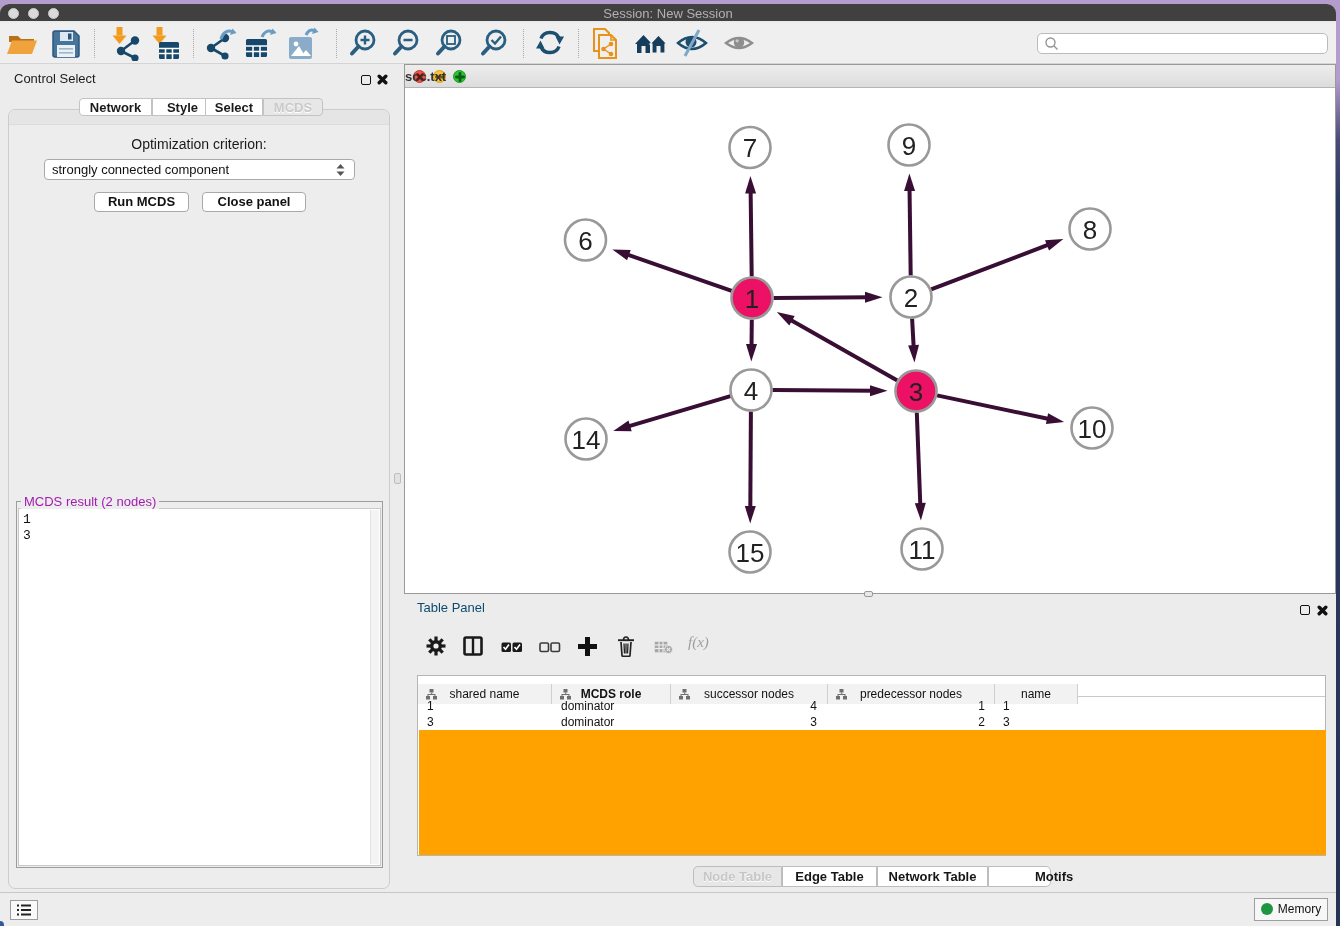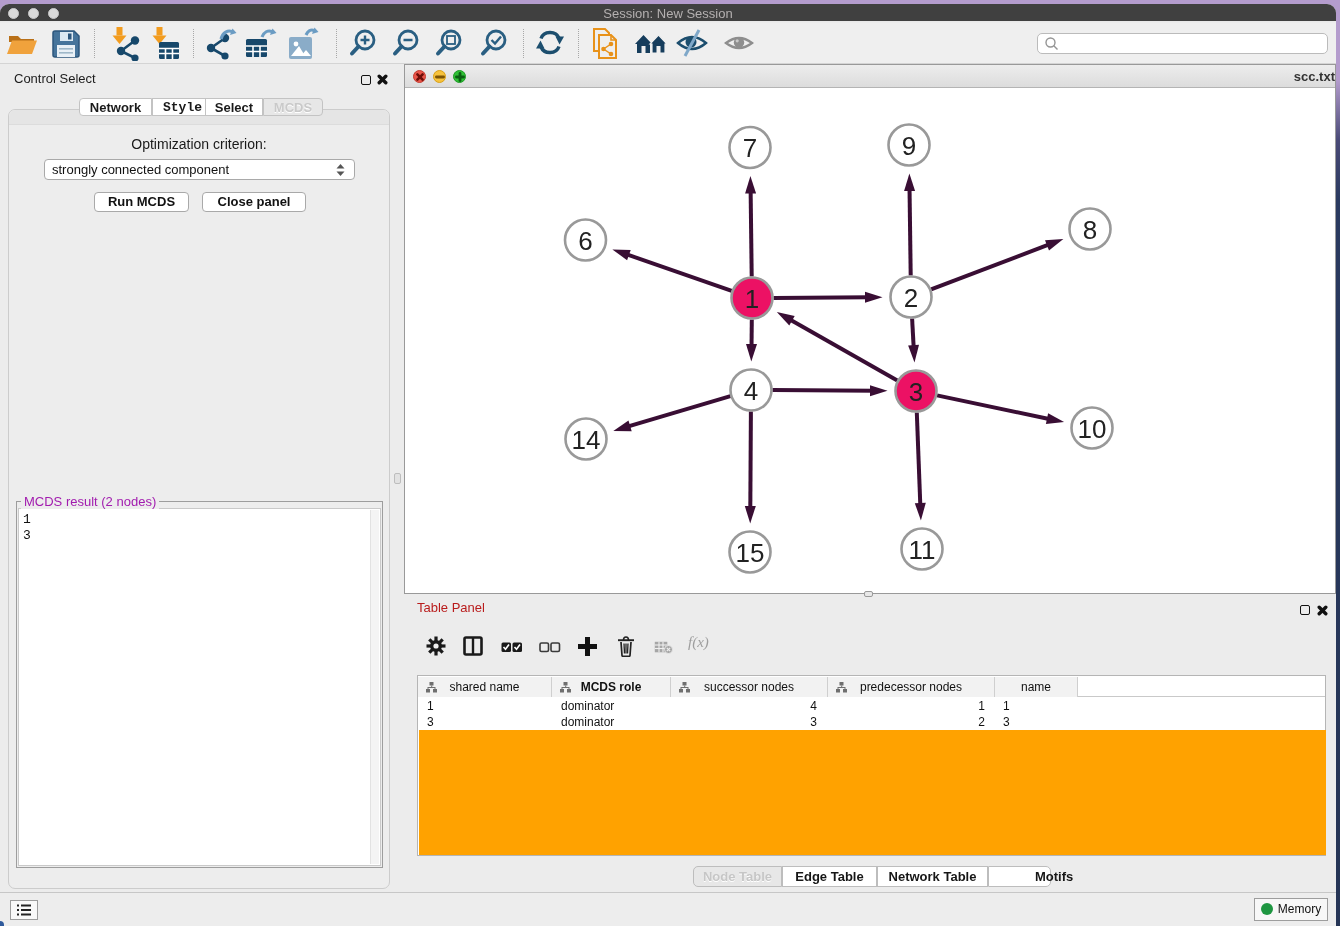--- a/index.html
+++ b/index.html
@@ -24,28 +24,28 @@
 #dropdown { position:absolute; left:44px; top:155px; width:311px; height:21px; background:#fff; border:1px solid #a9a9a9; border-radius:4px; font-size:13px; color:#111; line-height:19px; padding-left:7px; }
 .btn { position:absolute; top:188px; height:20px; background:#fff; border:1px solid #a9a9a9; border-radius:4px; font-size:13px; font-weight:600; color:#111; text-align:center; line-height:18px; }
 
 #mcdsbox { position:absolute; left:16px; top:497px; width:367px; height:367px; border:1px solid #9d9d9d; }
 #mcdslegend { position:absolute; left:4px; top:-8px; background:#ededed; padding:0 3px; font-size:13px; color:#a21caf; }
 #mcdstext { position:absolute; left:1px; top:6px; right:1px; bottom:1px; background:#fff; border:1px solid #c9c9c9; font-family:"Liberation Mono",monospace; font-size:13px; color:#111; padding:3px 0 0 4px; line-height:16px; }
 #mcdsscroll { position:absolute; right:1px; top:1px; bottom:1px; width:9px; background:#f4f4f4; border-left:1px solid #e2e2e2; }
 
 #netwin { position:absolute; left:404px; top:60px; width:932px; height:530px; border:1px solid #999; background:#fff; }
 #nettitle { position:absolute; left:0; top:0; width:100%; height:23px; background:linear-gradient(#ededed,#dcdcdc); border-bottom:1px solid #b4b4b4; }
-#nettitle .txt { position:absolute; top:4px; width:100%; text-align:right; font-size:13px; font-weight:700; color:#333; }
+#nettitle .txt { position:absolute; top:4px; width:100%; text-align:left; font-size:13px; font-weight:700; color:#333; }
 .mac { position:absolute; top:5px; width:13px; height:13px; border-radius:50%; } .mac svg { position:absolute; left:0; top:0; }
 #canvas { position:absolute; left:0; top:24px; width:930px; height:504px; background:#fff; }
 
-#tptitle { position:absolute; left:417px; top:596px; font-size:13px; color:#b91c1c; }
+#tptitle { position:absolute; left:417px; top:596px; font-size:13px; color:#0c4a6e; }
 #tablecontainer { position:absolute; left:417px; top:671px; width:909px; height:181px; background:#fff; border:1px solid #b5b5b5; }
 #thead { position:absolute; left:0; top:0; width:100%; height:21px; border-bottom:1px solid #c9c9c9; }
-.th { position:absolute; top:1px; height:20px; background:#f2f2f2; border-right:1px solid #cfcfcf; font-size:12px; color:#111; text-align:center; line-height:20px; }
+.th { position:absolute; top:8px; height:20px; background:#f2f2f2; border-right:1px solid #cfcfcf; font-size:12px; color:#111; text-align:center; line-height:20px; }
 .row { position:absolute; left:0; width:100%; height:16px; font-size:12px; color:#111; }
 .cell { position:absolute; top:1px; }
 #orange { position:absolute; left:1px; top:54px; width:907px; height:125px; background:#ffa200; }
 
 .btab { position:absolute; top:862px; height:21px; background:#fff; border:1px solid #bdbdbd; font-size:13px; font-weight:600; color:#161616; text-align:center; line-height:20px; }
 
 #statusbar { position:absolute; left:0; top:888px; width:100%; height:34px; background:#ededed; border-top:1px solid #c7c7c7; }
 #membtn { position:absolute; right:8px; top:5px; width:74px; height:23px; background:#f7f7f7; border:1px solid #9d9d9d; font-size:12px; color:#111; line-height:21px; text-align:center; }
 #listbtn { position:absolute; left:10px; top:7px; width:28px; height:20px; background:#f9f9f9; border:1px solid #9d9d9d; }
 #bluecorner { position:absolute; left:0; top:921px; width:4px; height:5px; background:#2f5a9c; border-radius:0 4px 0 0; }
@@ -223,21 +223,21 @@
     </svg>
   <div style="position:absolute;left:1300px;top:601px;width:10px;height:10px;border:1.7px solid #111;border-radius:2px;"></div>
   <svg style="position:absolute;left:1317px;top:601px" width="11" height="11" viewBox="0 0 11 11">
       <g stroke="#111" stroke-width="3.4" stroke-linecap="round">
         <line x1="2.2" y1="2.2" x2="8.8" y2="8.8"></line>
         <line x1="8.8" y1="2.2" x2="2.2" y2="8.8"></line>
       </g>
     </svg>
   <div id="cptabs">
     <div class="tab" style="left:0; width:73px; border-radius:4px 0 0 4px;">Network</div>
-    <div class="tab" style="left:73px; width:61px;font-family:Liberation Mono, monospace;">Style</div>
+    <div class="tab" style="left:73px; width:61px;">Style</div>
     <div class="tab" style="left:126px; width:58px;">Select</div>
     <div class="tab" style="left:184px; width:60px; background:#e7e7e7; color:#c9c9c9; text-shadow:0 1px 0 #fff; border-radius:0 4px 4px 0;">MCDS</div>
   </div>
   <div id="cpanel">
       <div class="topstrip"></div>
     </div>
   <div id="optlabel">Optimization criterion:</div>
   <div id="dropdown">strongly connected component
     <svg width="9" height="12" viewBox="0 0 9 12" style="position:absolute; right:9px; top:4px;">
       <polygon points="4.5,0 8.5,4.5 0.5,4.5" fill="#555"></polygon>

